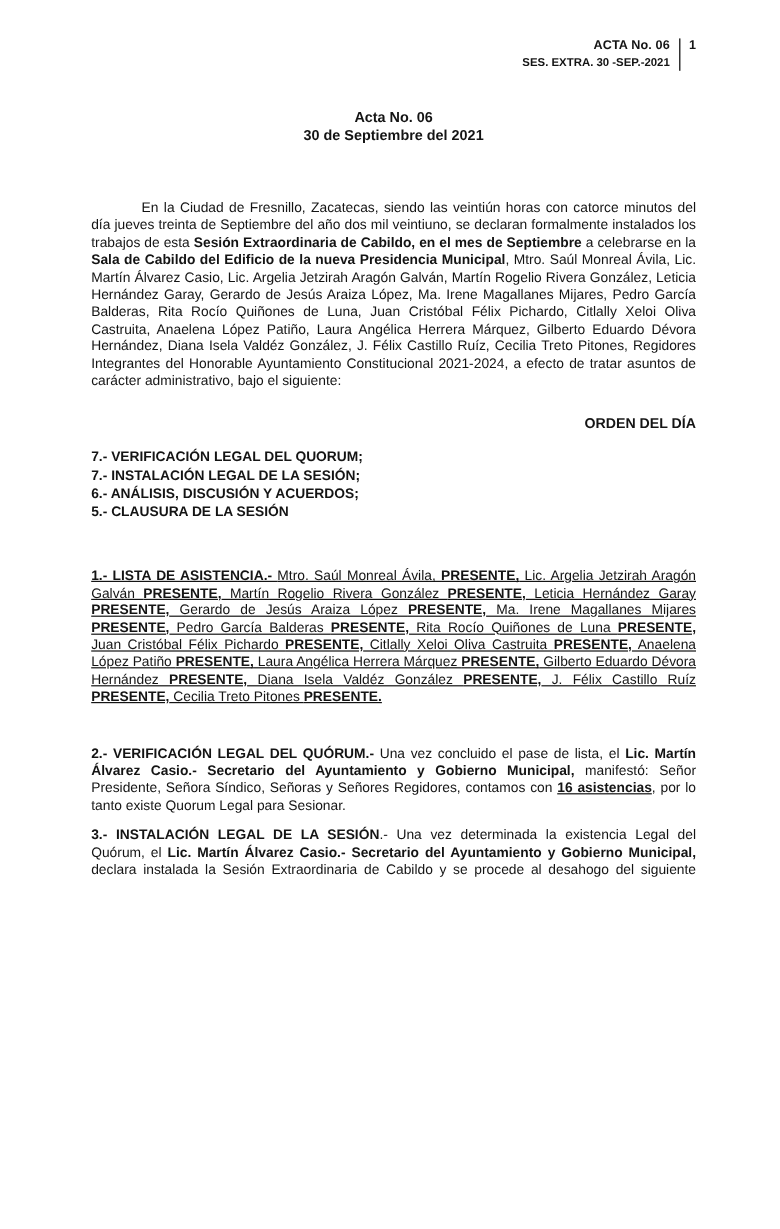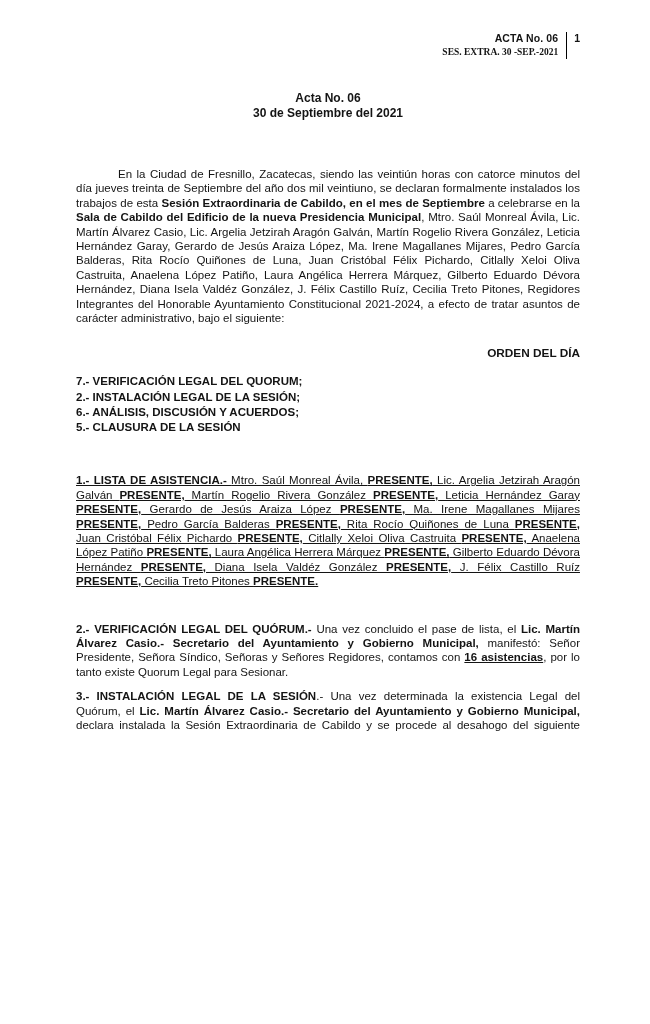--- a/index.html
+++ b/index.html
@@ -7,21 +7,21 @@
   .page {
     width:650px; height:732px; background:#ffffff; overflow:hidden;
     font-family:"Liberation Sans","DejaVu Sans",sans-serif;
     color:#141414;
     padding:32px 70px 0 76px;
     position:relative;
   }
   .doc-header { display:flex; justify-content:flex-end; align-items:flex-start; }
   .doc-header .h-text { text-align:right; }
   .h-line1 { font-size:10.5px; font-weight:bold; letter-spacing:0.1px; }
-  .h-line2 { font-size:9.5px; font-weight:bold; margin-top:3px;font-family:Liberation Serif, serif; }
+  .h-line2 { font-size:9.5px; font-weight:bold; margin-top:3px; }
   .h-divider { width:1px; background:#000; height:27px; margin:0 7px 0 8px; }
   .h-page { font-size:10.5px; font-weight:bold; }
 
   .title-block { text-align:center; font-weight:bold; font-size:12px; line-height:15px; margin-top:32px; }
 
   .para { font-size:11.5px; line-height:14.4px; text-align:justify; }
   .p-intro { margin-top:46px; text-indent:42px; }
 
   .section-heading { text-align:right; font-weight:bold; font-size:11.8px; margin-top:21px; }
 
@@ -53,21 +53,21 @@
     <div>Acta No. 06</div>
     <div>30 de Septiembre del 2021</div>
   </div>
 
   <p class="para p-intro"><span>En la Ciudad de Fresnillo, Zacatecas, siendo las veintiún horas con catorce minutos del día jueves treinta de Septiembre del año dos mil veintiuno, se declaran formalmente instalados los trabajos de esta </span><span style="font-weight: bold;">Sesión Extraordinaria de Cabildo, en el mes de Septiembre</span><span> a celebrarse en la </span><span style="font-weight: bold;">Sala de Cabildo del Edificio de la nueva Presidencia Municipal</span><span>, Mtro. Saúl Monreal Ávila, Lic. Martín Álvarez Casio, Lic. Argelia Jetzirah Aragón Galván, Martín Rogelio Rivera González, Leticia Hernández Garay, Gerardo de Jesús Araiza López, Ma. Irene Magallanes Mijares, Pedro García Balderas, Rita Rocío Quiñones de Luna, Juan Cristóbal Félix Pichardo, Citlally Xeloi Oliva Castruita, Anaelena López Patiño, Laura Angélica Herrera Márquez, Gilberto Eduardo Dévora Hernández, Diana Isela Valdéz González, J. Félix Castillo Ruíz, Cecilia Treto Pitones, Regidores Integrantes del Honorable Ayuntamiento Constitucional 2021-2024, a efecto de tratar asuntos de carácter administrativo, bajo el siguiente:</span></p>
 
   <div class="section-heading">ORDEN DEL DÍA</div>
 
   <div class="orden-list">
     <div class="orden-item">7.- VERIFICACIÓN LEGAL DEL QUORUM;</div>
-    <div class="orden-item">2.- INSTALACIÓN LEGAL DE LA SESIÓN;</div>
+    <div class="orden-item">7.- INSTALACIÓN LEGAL DE LA SESIÓN;</div>
     <div class="orden-item">6.- ANÁLISIS, DISCUSIÓN Y ACUERDOS;</div>
     <div class="orden-item">5.- CLAUSURA DE LA SESIÓN</div>
   </div>
 
 
   <p class="para p-lista"><span style="font-weight: bold;">1.- LISTA DE ASISTENCIA.- </span><span>Mtro. Saúl Monreal Ávila, </span><span style="font-weight: bold;">PRESENTE,</span><span> Lic. Argelia Jetzirah Aragón Galván </span><span style="font-weight: bold;">PRESENTE,</span><span> Martín Rogelio Rivera González </span><span style="font-weight: bold;">PRESENTE,</span><span> Leticia Hernández Garay </span><span style="font-weight: bold;">PRESENTE,</span><span> Gerardo de Jesús Araiza López </span><span style="font-weight: bold;">PRESENTE,</span><span> Ma. Irene Magallanes Mijares </span><span style="font-weight: bold;">PRESENTE,</span><span> Pedro García Balderas </span><span style="font-weight: bold;">PRESENTE,</span><span> Rita Rocío Quiñones de Luna </span><span style="font-weight: bold;">PRESENTE,</span><span> Juan Cristóbal Félix Pichardo </span><span style="font-weight: bold;">PRESENTE,</span><span> Citlally Xeloi Oliva Castruita </span><span style="font-weight: bold;">PRESENTE,</span><span> Anaelena López Patiño </span><span style="font-weight: bold;">PRESENTE,</span><span> Laura Angélica Herrera Márquez </span><span style="font-weight: bold;">PRESENTE,</span><span> Gilberto Eduardo Dévora Hernández </span><span style="font-weight: bold;">PRESENTE,</span><span> Diana Isela Valdéz González </span><span style="font-weight: bold;">PRESENTE,</span><span> J. Félix Castillo Ruíz </span><span style="font-weight: bold;">PRESENTE,</span><span> Cecilia Treto Pitones </span><span style="font-weight: bold;">PRESENTE.</span></p>
 
   <p class="para p-verif"><span style="font-weight: bold;">2.- VERIFICACIÓN LEGAL DEL QUÓRUM.- </span><span>Una vez concluido el pase de lista, el </span><span style="font-weight: bold;">Lic. Martín Álvarez Casio.- Secretario del Ayuntamiento y Gobierno Municipal,</span><span> manifestó: Señor Presidente, Señora Síndico, Señoras y Señores Regidores, contamos con </span><span style="font-weight: bold; text-decoration: underline;">16 asistencias</span><span>, por lo tanto existe Quorum Legal para Sesionar.</span></p>
 
   <p class="para p-inst"><span style="font-weight: bold;">3.- INSTALACIÓN LEGAL DE LA SESIÓN</span><span>.- Una vez determinada la existencia Legal del Quórum, el </span><span style="font-weight: bold;">Lic. Martín Álvarez Casio.- Secretario del Ayuntamiento y Gobierno Municipal,</span><span> declara instalada la Sesión Extraordinaria de Cabildo y se procede al desahogo del siguiente punto.</span></p>

